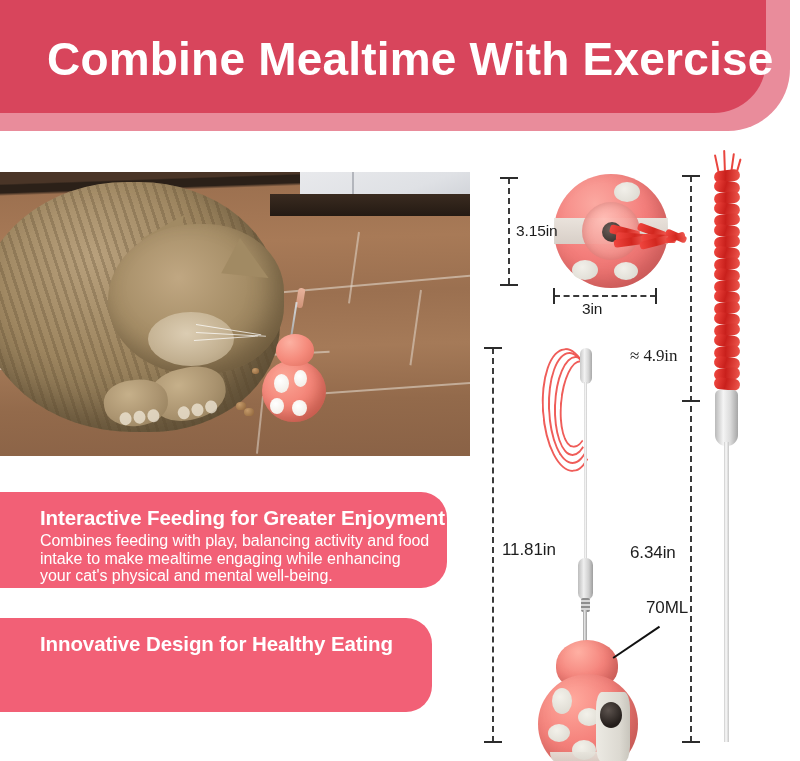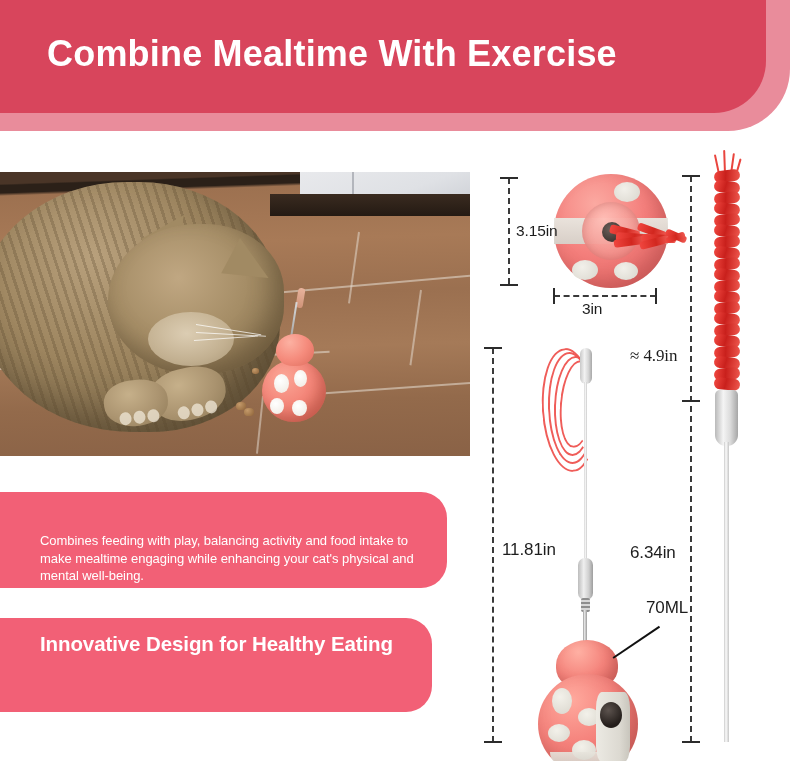--- a/index.html
+++ b/index.html
@@ -40,21 +40,21 @@
     width: 766px;
     height: 113px;
     background: #D8455C;
     border-bottom-right-radius: 52px;
   }
   #banner-title {
     position: absolute;
     left: 47px;
     top: 36px;
     width: 700px;
-    font-size: 36px;
+    font-size: 46px;
     font-weight: bold;
     color: #ffffff;
     letter-spacing: 0.2px;
     white-space: nowrap;
     line-height: 1;
     font-stretch: condensed;
   }
 
   
   #lifestyle-photo {
@@ -216,21 +216,21 @@
     font-weight: bold;
     color: #ffffff;
     white-space: nowrap;
     letter-spacing: -0.1px;
   }
   .feature-body {
     position: absolute;
     left: 40px;
     top: 40px;
     width: 392px;
-    font-size: 13px;
+    font-size: 16px;
     line-height: 17.5px;
     color: #ffffff;
     letter-spacing: -0.05px;
   }
 
   
   #diagram-area {
     position: absolute;
     left: 470px;
     top: 160px;
@@ -453,20 +453,21 @@
       <div class="pdot" style="left:12px; top:14px; width:15px; height:19px;"></div>
       <div class="pdot" style="left:32px; top:10px; width:13px; height:17px;"></div>
       <div class="pdot" style="left:8px;  top:38px; width:14px; height:16px;"></div>
       <div class="pdot" style="left:30px; top:40px; width:15px; height:16px;"></div>
     </div>
     <div class="phead"></div>
   </div>
 </div>
 
 <div class="feature-card" id="feature-card-1">
+  <div class="feature-title">Interactive Feeding for Greater Enjoyment</div>
   <div class="feature-body">Combines feeding with play, balancing activity and food intake to make mealtime engaging while enhancing your cat's physical and mental well-being.</div>
 </div>
 
 <div class="feature-card" id="feature-card-2">
   <div class="feature-title">Innovative Design for Healthy Eating</div>
 </div>
 
 <div id="diagram-area">
 
   <div id="top-toy">

